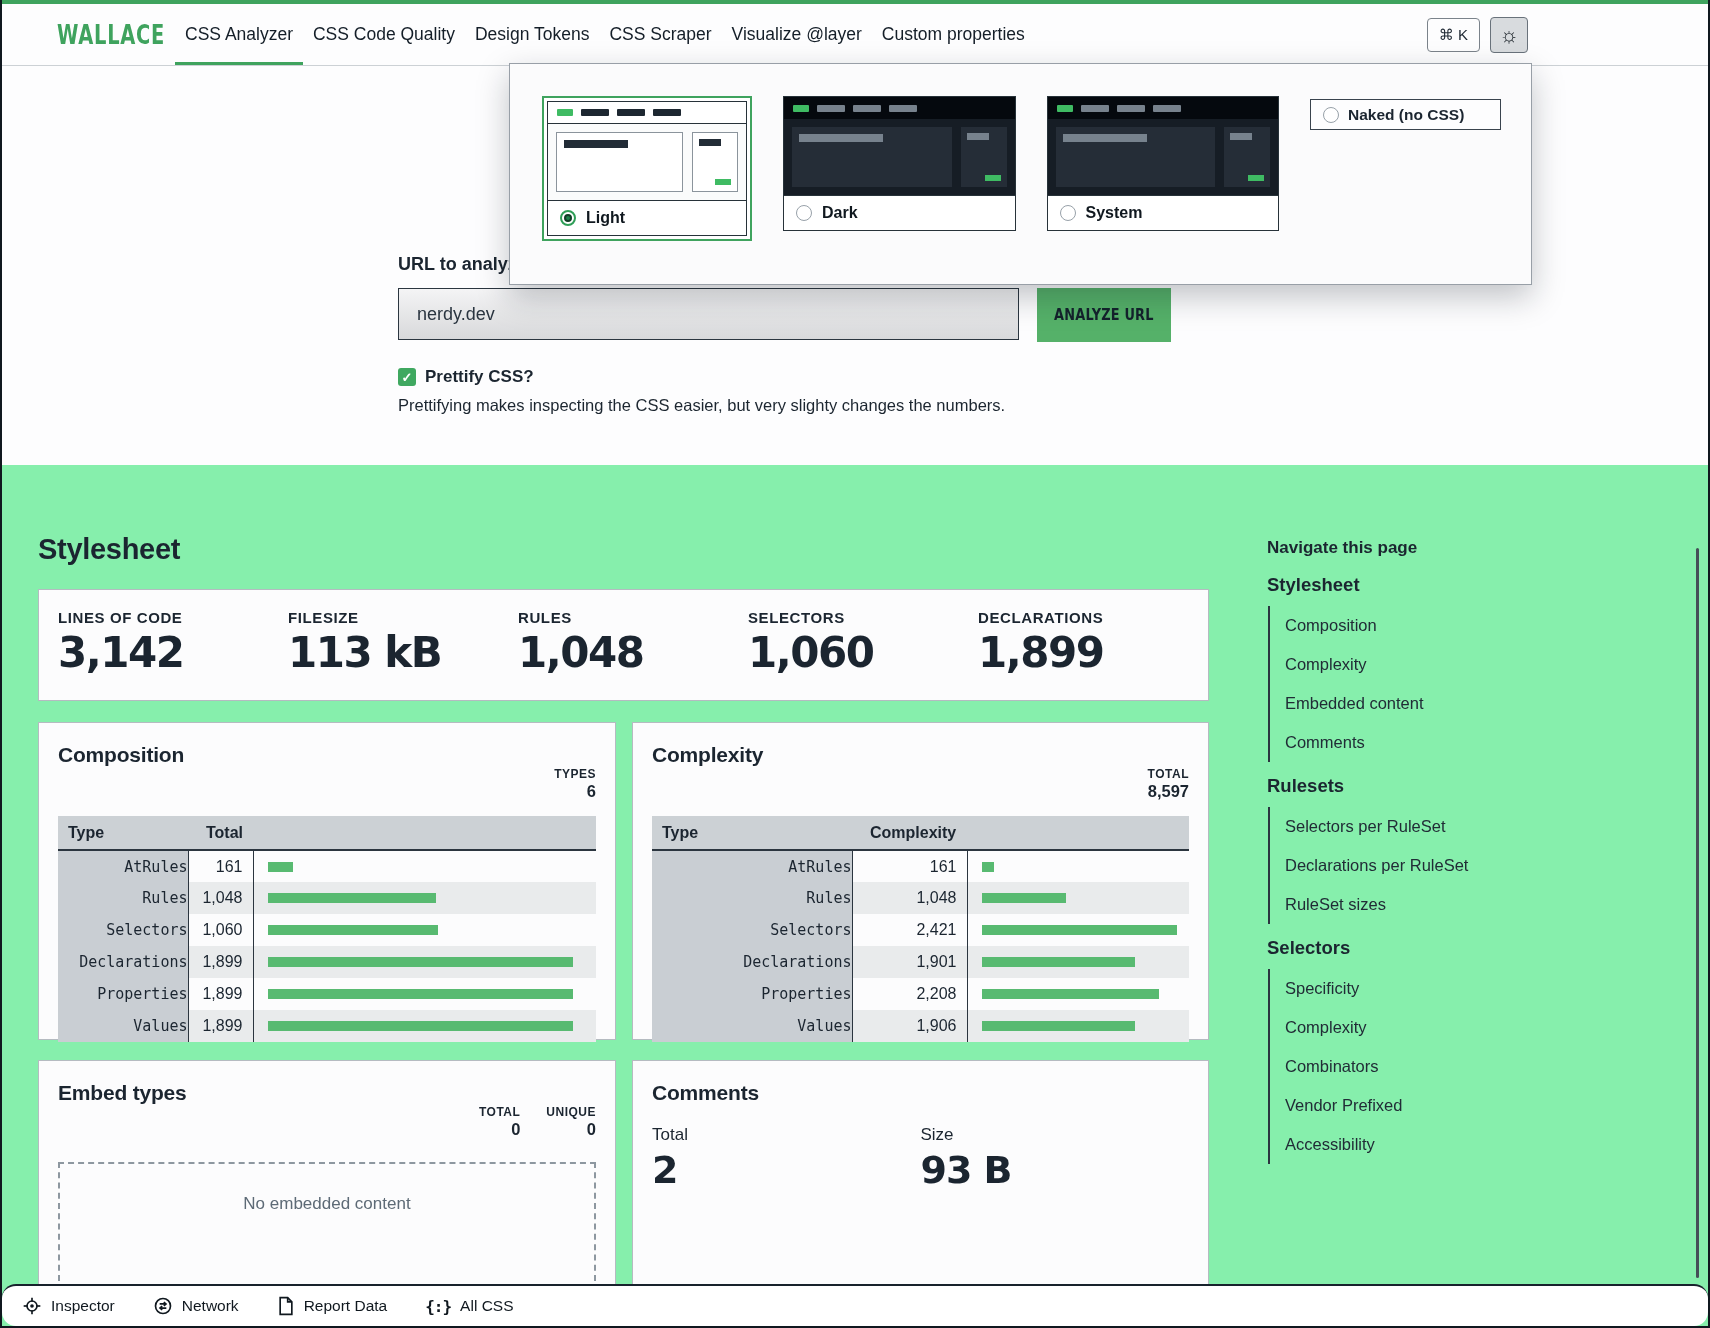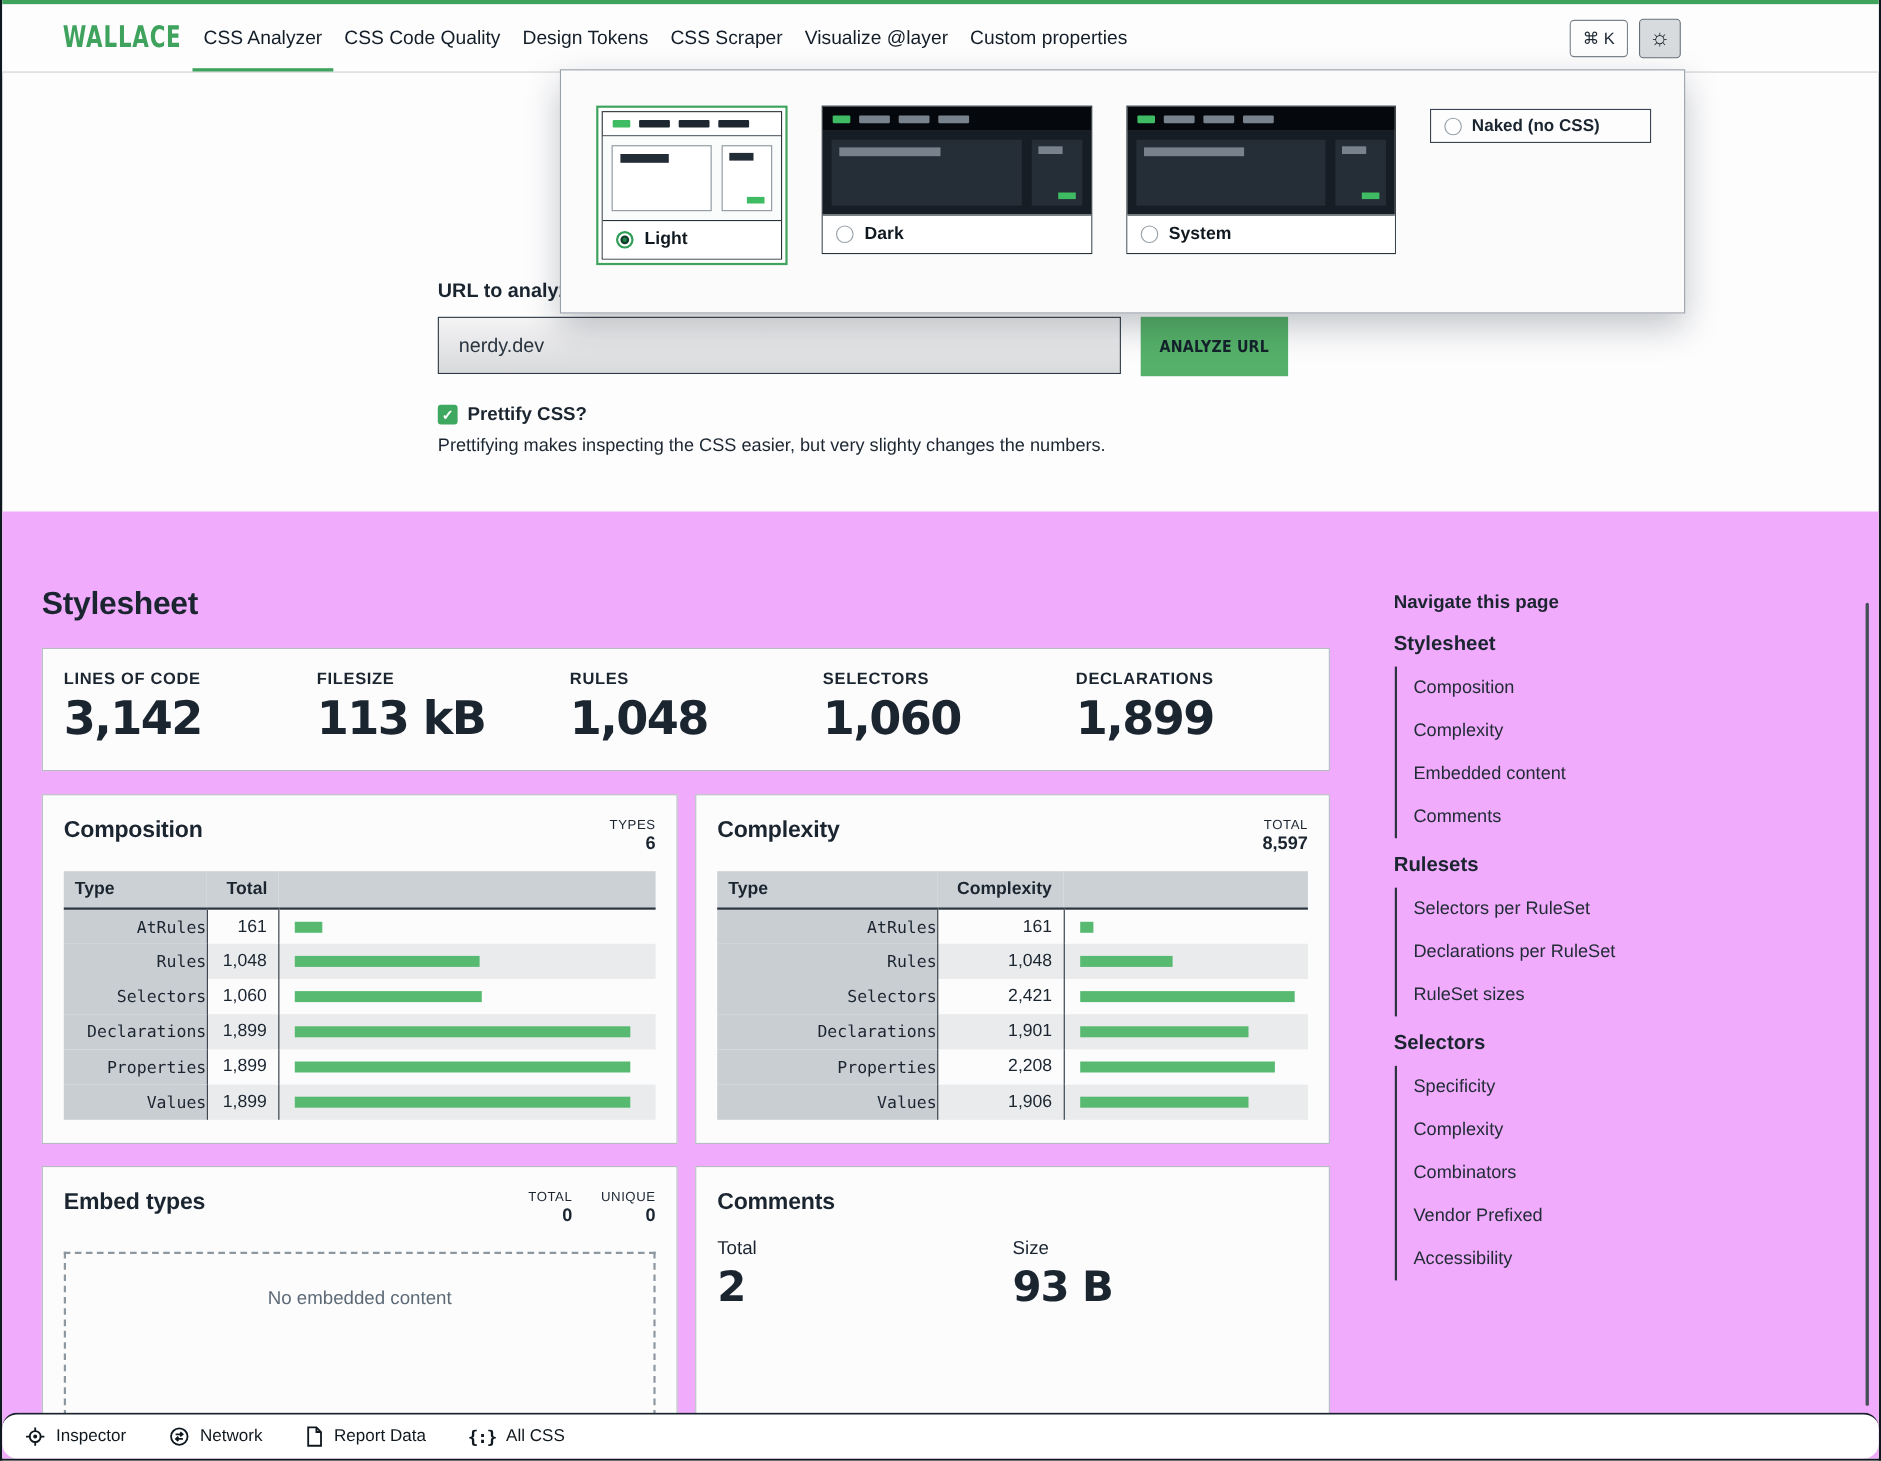--- a/index.html
+++ b/index.html
@@ -23,21 +23,21 @@
   .kbd-btn { border:1px solid #7b838b; border-radius:4px; background:#fdfdfe; font-size:15px; color:#1b2530;
              padding:7px 11px; cursor:pointer; }
   .theme-btn { width:38px; height:36px; border:1px solid #69727b; border-radius:4px; background:#d8dbde;
                display:flex; align-items:center; justify-content:center; font-size:21px; color:#10181f; cursor:pointer; }
 
   
   .theme-panel { position:absolute; left:507px; top:63px; width:1023px; height:222px; background:#fbfbfc;
                  border:1px solid #989fa7; box-shadow:0 12px 30px rgba(15,25,35,.25); z-index:30;
                  display:flex; align-items:flex-start; gap:31px; padding:32px 30px 0 32px; }
   .opt-wrap-selected { border:2px solid #3fa35e; padding:3px; background:#fff; }
-  .theme-card { width:164px; border:1px solid #273239; background:#fff; cursor:pointer; }
+  .theme-card { width:200px; border:1px solid #273239; background:#fff; cursor:pointer; }
   .theme-card.dk { width:256px; }
   .prev-head { height:22px; display:flex; align-items:center; gap:8px; padding:0 9px; border-bottom:1px solid #273239; }
   .dk .prev-head, .sys .prev-head { background:#05090e; border-bottom:none; }
   .blk { height:7px; border-radius:1px; }
   .blk.g { width:16px; background:#3fbb63; }
   .blk.d { width:28px; background:#1d2731; }
   .blk.gr { width:28px; background:#77828d; }
   .prev-body { height:76px; background:#fafbfb; padding:8px; display:flex; gap:9px; }
   .dk .prev-body, .sys .prev-body { background:#161d25; }
   .pv-main { flex:1; border:1px solid #8b949c; background:#fff; padding:7px; }
@@ -67,34 +67,34 @@
                  font-family:"DejaVu Sans",sans-serif; font-weight:bold; font-size:15px; color:#14222c; letter-spacing:.2px; }
   .analyze-btn span { display:inline-block; transform:scaleX(.86); white-space:nowrap; }
   .prettify { margin-top:25px; display:flex; align-items:center; gap:9px; }
   .checkbox { width:18px; height:18px; background:#3fa860; border-radius:3px; position:relative; cursor:pointer; }
   .checkbox::after { content:'✓'; position:absolute; inset:0; color:#fff; font-size:13px; font-weight:bold;
                      display:flex; align-items:center; justify-content:center; }
   .prettify .plbl { font-weight:bold; font-size:17px; cursor:pointer; }
   .help { margin-top:9px; font-size:16.5px; color:#1c2630; }
 
   
-  .results { position:absolute; top:465px; left:0; right:0; bottom:0; background:#f0abfc; overflow:hidden; }
+  .results { position:absolute; top:465px; left:0; right:0; bottom:0; background:#86efac; overflow:hidden; }
   .page-title { position:absolute; left:36px; top:68px; font-size:29px; font-weight:bold; letter-spacing:-.3px; }
   .card { position:absolute; background:#fcfcfd; border:1px solid #b5bbc1; }
 
   .stats-card { left:36px; top:124px; width:1171px; height:112px; display:flex; padding:19px 0 0 19px; }
   .stat { flex:1; }
   .stat .s-lbl { font-size:15px; font-weight:bold; letter-spacing:.6px; }
   .stat .s-val { font-family:"DejaVu Sans",sans-serif; font-weight:bold; font-size:42px; letter-spacing:-1.5px; margin-top:2px; }
 
   .tbl-card { width:578px; height:318px; padding:20px 19px 0 19px; }
   .card-head { display:flex; justify-content:space-between; align-items:flex-start; }
   .card-title { font-size:21px; font-weight:bold; letter-spacing:-.2px; }
   .meta { text-align:right; }
-  .meta .m-lbl { font-size:12px; font-weight:normal; letter-spacing:.5px; }
+  .meta .m-lbl { font-size:12px; font-weight:bold; letter-spacing:.5px;margin-top:24px; }
   .meta .m-val { font-size:16.5px; font-weight:bold; margin-top:1px; }
   .meta-pair { display:flex; gap:26px; }
 
   table.dtable { border-collapse:collapse; width:100%; margin-top:15px; table-layout:fixed; }
   .dtable th { background:#ccd1d5; height:34px; text-align:left; font-size:16px; padding-left:10px;
                border-bottom:2px solid #2b353f; }
   .dtable td { height:32px; font-size:16px; }
   .dtable td.t-name { background:#c9ced3; font-family:"DejaVu Sans Mono",monospace; font-size:15px;
                       text-align:right; border-right:1.5px solid #2b353f; }
   .dtable td.t-val { text-align:right; padding-right:10px; border-right:1.5px solid #2b353f; }

